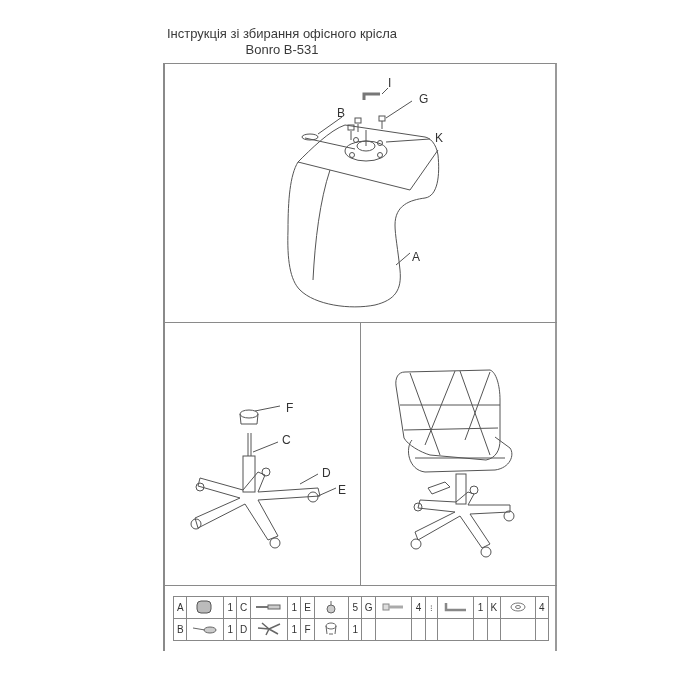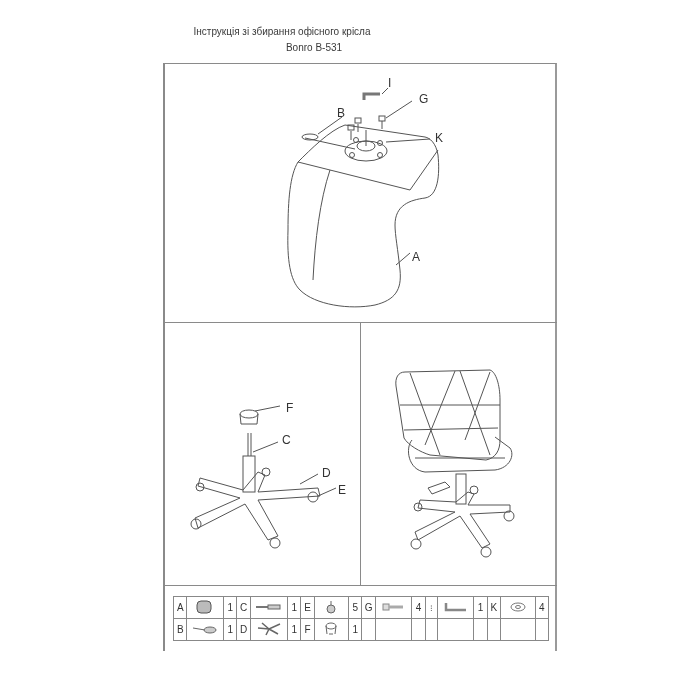--- a/index.html
+++ b/index.html
@@ -1,19 +1,19 @@
 <!DOCTYPE html>
 <html><head>
 <meta charset="utf-8">
 <style>
   html,body{margin:0;padding:0;background:#fff;}
   body{width:700px;height:700px;position:relative;overflow:hidden;font-family:"Liberation Sans",sans-serif;color:#333;}
-  .title{position:absolute;left:0;width:564px;text-align:center;font-size:10px;color:#3a3a3a;}
+  .title{position:absolute;left:0;width:564px;text-align:center;font-size:13px;color:#3a3a3a;}
   .t1{top:26px;}
-  .t2{top:42px;margin-left:32px;}
+  .t2{top:42px;}
   .frame{position:absolute;left:163px;top:63px;width:394px;height:588px;border-left:2px solid #8a8a8a;border-right:2px solid #9a9a9a;border-top:1px solid #8a8a8a;box-sizing:border-box;}
   .hline{position:absolute;height:1px;background:#8a8a8a;}
   .vline{position:absolute;width:1px;background:#8a8a8a;}
   .lbl{position:absolute;font-size:12px;color:#333;}
   svg.draw{position:absolute;left:0;top:0;}
   table.parts{position:absolute;left:173px;top:596px;width:376px;height:44px;border-collapse:collapse;font-size:10px;color:#333;}
   table.parts td{border:1px solid #888;text-align:center;padding:0;height:21px;}
   td.letter{width:14px;}
   td.qty{width:14px;}
   td.icon{width:38px;}

